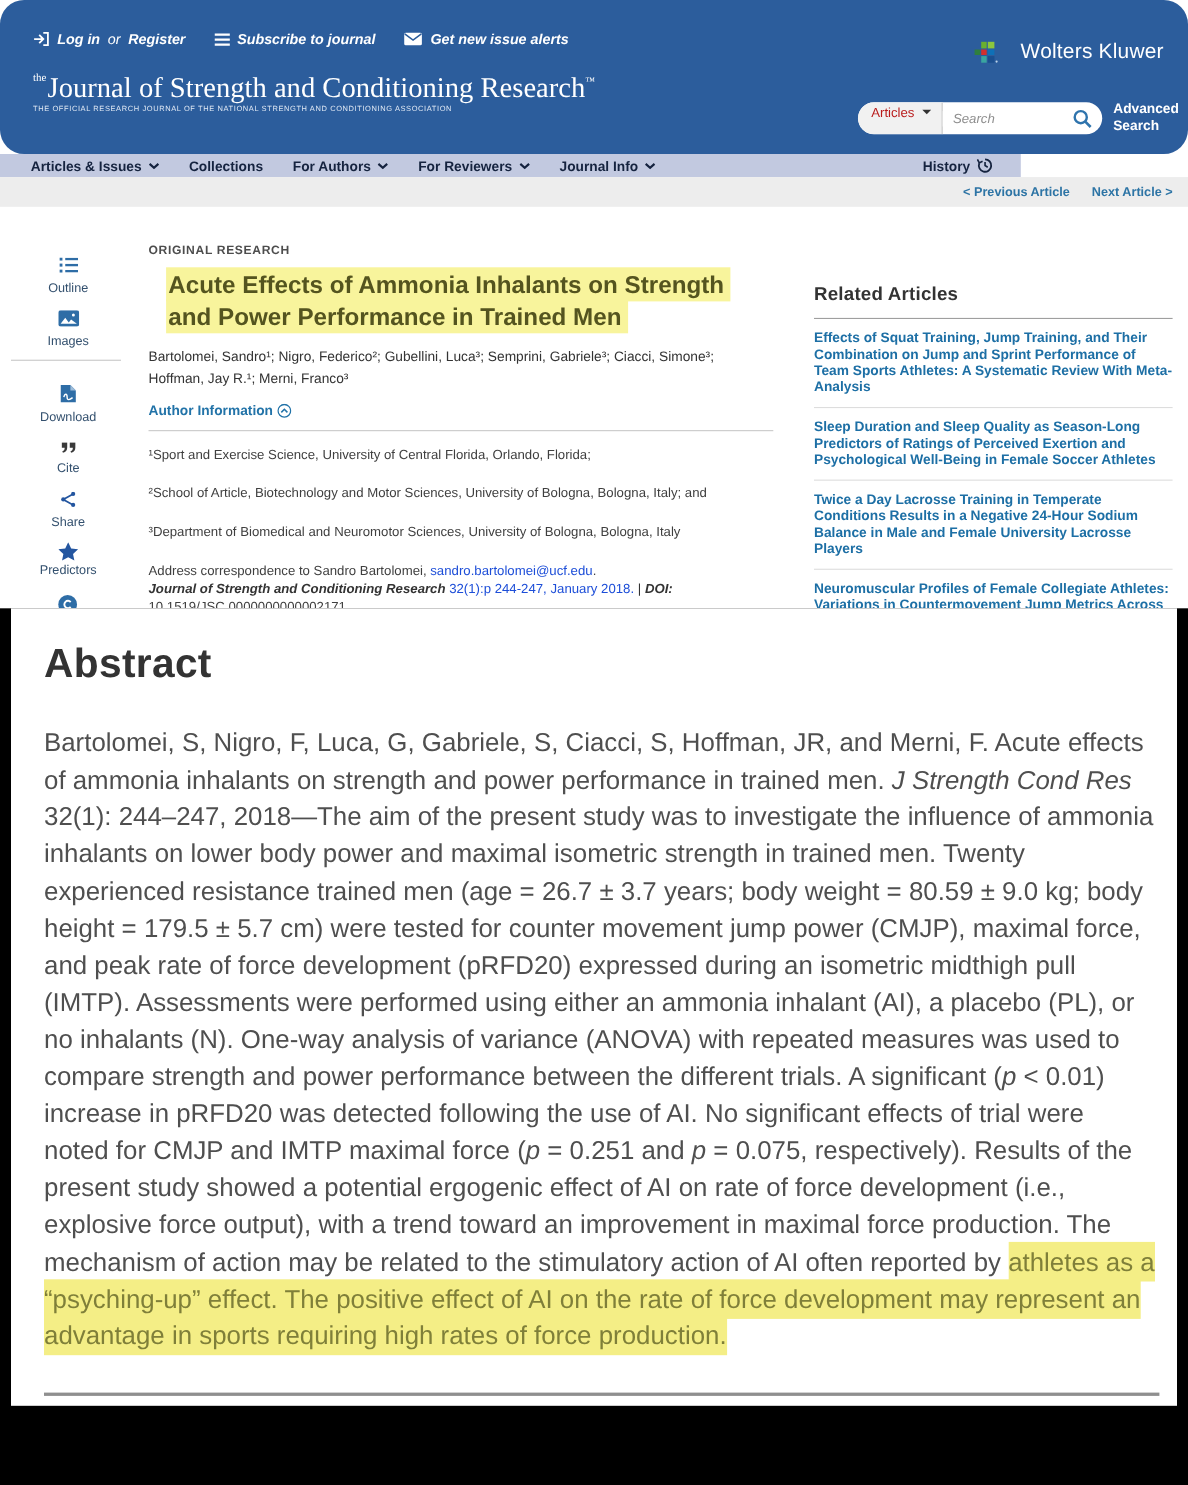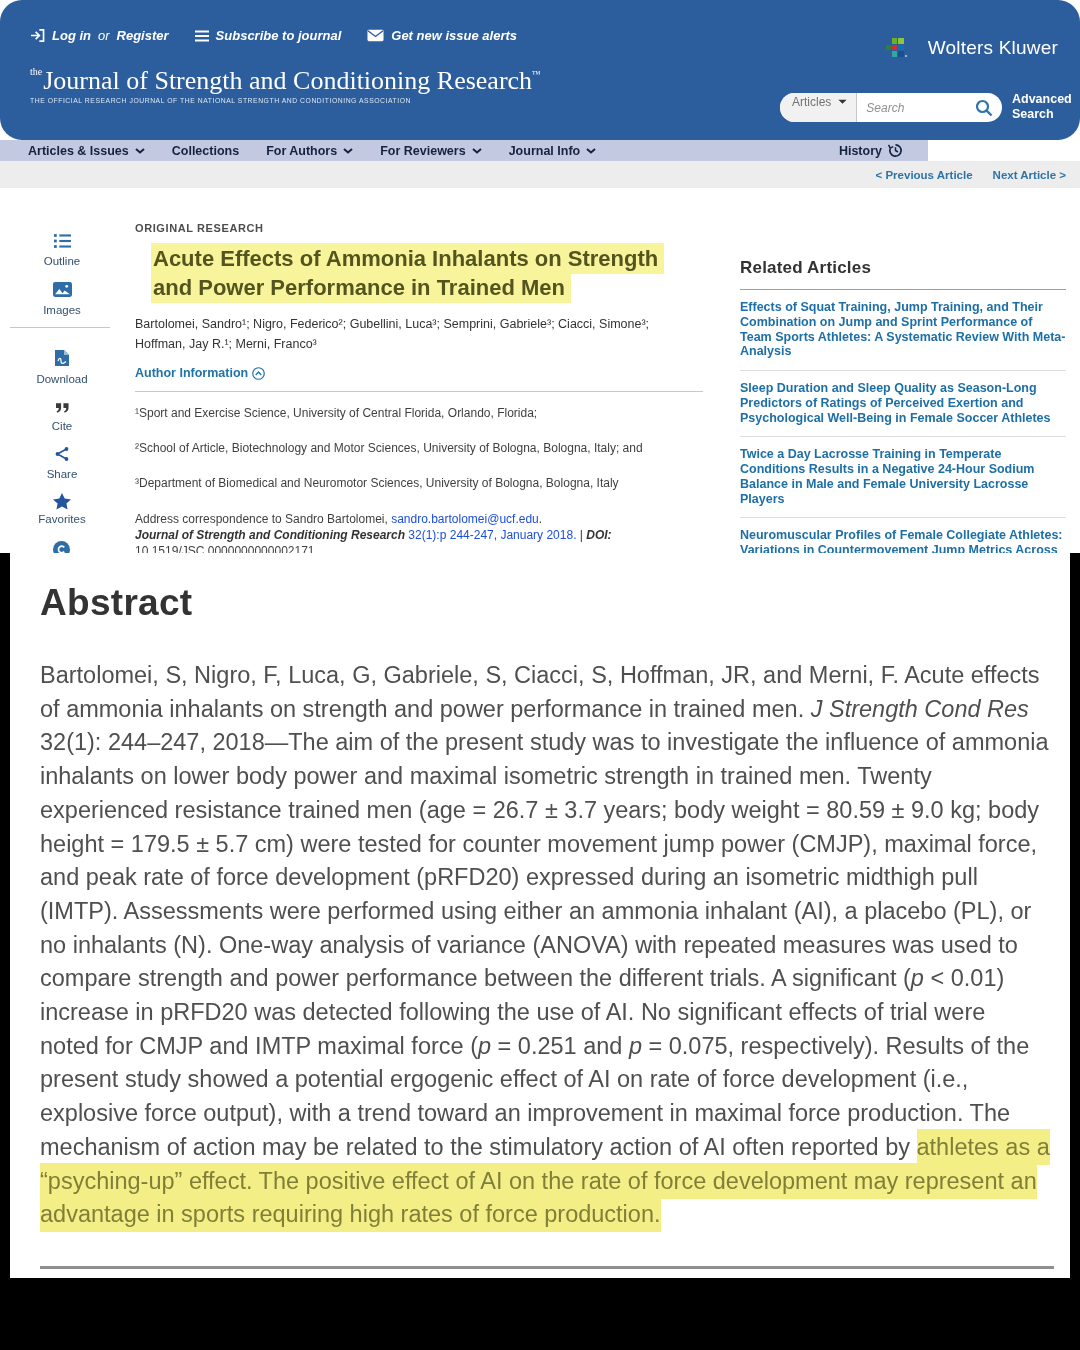--- a/index.html
+++ b/index.html
@@ -26,21 +26,21 @@
   .journal-title .the { font-size:10px; vertical-align:14px; margin-right:1px; }
   .journal-title .tm { font-size:9px; vertical-align:12px; }
   .journal-subtitle { font-size:6.8px; letter-spacing:0.55px; margin-top:2px; color:#dfe8f4; white-space:nowrap; }
   .nsca { position:absolute; top:105px; left:8px; display:flex; align-items:center; gap:4px; }
   .nsca-text { color:#fff; }
   .nsca-acronym { font-size:8px; font-weight:bold; letter-spacing:1px; }
   .nsca-name { font-size:5.8px; width:62px; line-height:7px; }
 
   .search-row { position:absolute; top:93px; left:780px; width:300px; height:29px; }
   .search-box { position:absolute; left:0; top:0; width:222px; height:29px; background:#fff; border-radius:15px; display:flex; align-items:center; overflow:hidden; }
-  .search-scope { height:100%; background:#f1f1f1; border-right:1px solid #c9c9c9; display:flex; align-items:center; gap:7px; padding:0 9px 12px 12px; font-size:12px; color:#737373; cursor:pointer; }
+  .search-scope { height:100%; background:#f1f1f1; border-right:1px solid #c9c9c9; display:flex; align-items:center; gap:7px; padding:0 9px 12px 12px; font-size:12px; color:#b91c1c; cursor:pointer; }
   .search-input { flex:1; min-width:0; border:none; outline:none; font-size:12px; padding:0 4px 0 9px; color:#333; font-family:"Liberation Sans", sans-serif; }
   .search-input::placeholder { font-style:italic; color:#8f8f8f; }
   .search-mag { padding:0 9px 0 2px; display:flex; align-items:center; cursor:pointer; }
   .advanced { position:absolute; left:232px; top:-1px; color:#fff; font-weight:bold; font-size:12.5px; line-height:15px; cursor:pointer; }
 
   
   .navbar { position:absolute; top:140px; left:0; width:928px; height:21px; background:#c2c9e0; display:flex; align-items:center; padding-left:28px; gap:27px; }
   .nav-item { display:flex; align-items:center; gap:6px; font-size:12.5px; font-weight:700; color:#15233f; cursor:pointer; white-space:nowrap; }
   .nav-history { position:absolute; right:25px; display:flex; align-items:center; gap:6px; font-size:12.5px; font-weight:700; color:#15233f; cursor:pointer; }
 
@@ -283,21 +283,21 @@
         <span class="lbl">Share</span>
       </div>
       <div class="rail-item" style="top:493px;">
         <span class="icon">
           <svg width="18" height="17" viewBox="0 0 18 17">
               <path d="M9 0l2.7 5.6 6.3.8-4.6 4.2 1.2 6-5.6-3-5.6 3 1.2-6L0 6.4l6.3-.8z" fill="#2456a0"></path>
             </svg>
         </span>
       </div>
       <div class="rail-item" style="top:510px;">
-        <span class="lbl">Favorites</span>
+        <span class="lbl">Predictors</span>
       </div>
       <div class="rail-circle">
         <svg width="11" height="11" viewBox="0 0 14 14">
             <path d="M10.5 4.2a4.2 4.2 0 1 0 0 5.6" stroke="#fff" stroke-width="2.2" fill="none"></path>
           </svg>
       </div>
     </aside>
 
     <main class="article-head">
       <div class="kicker">ORIGINAL RESEARCH</div>

